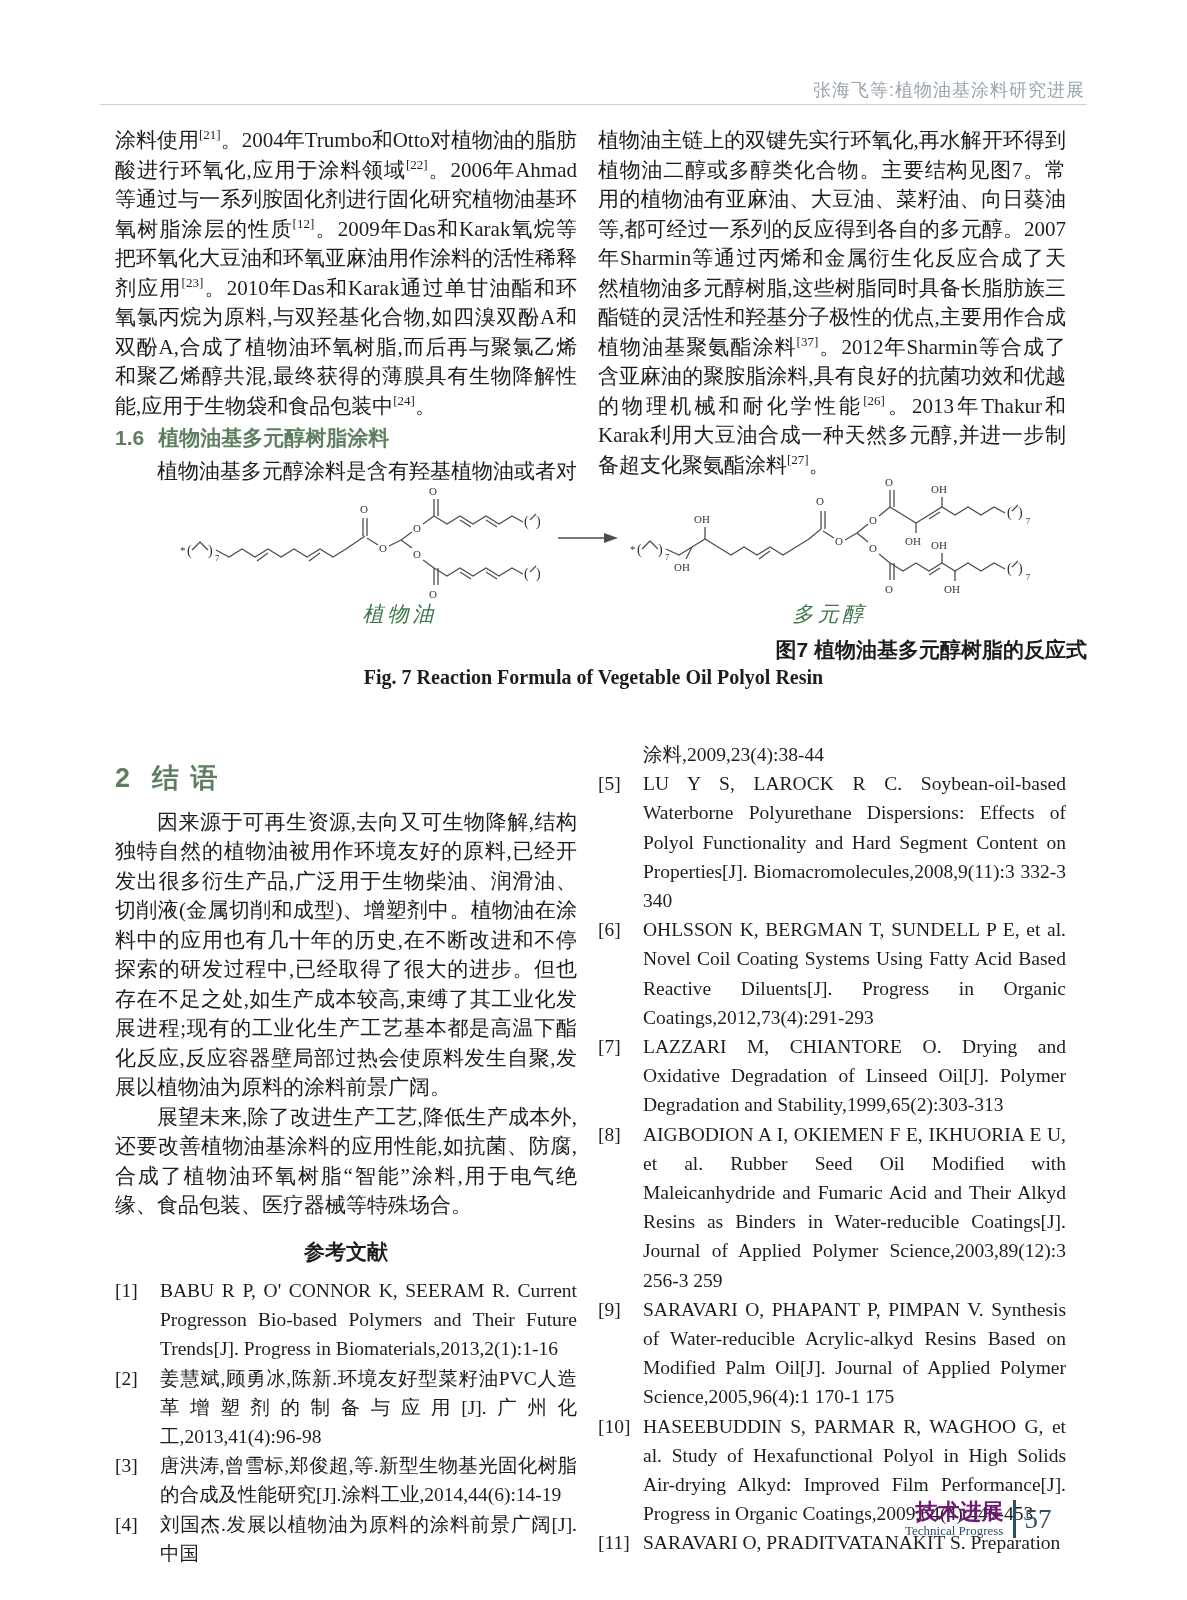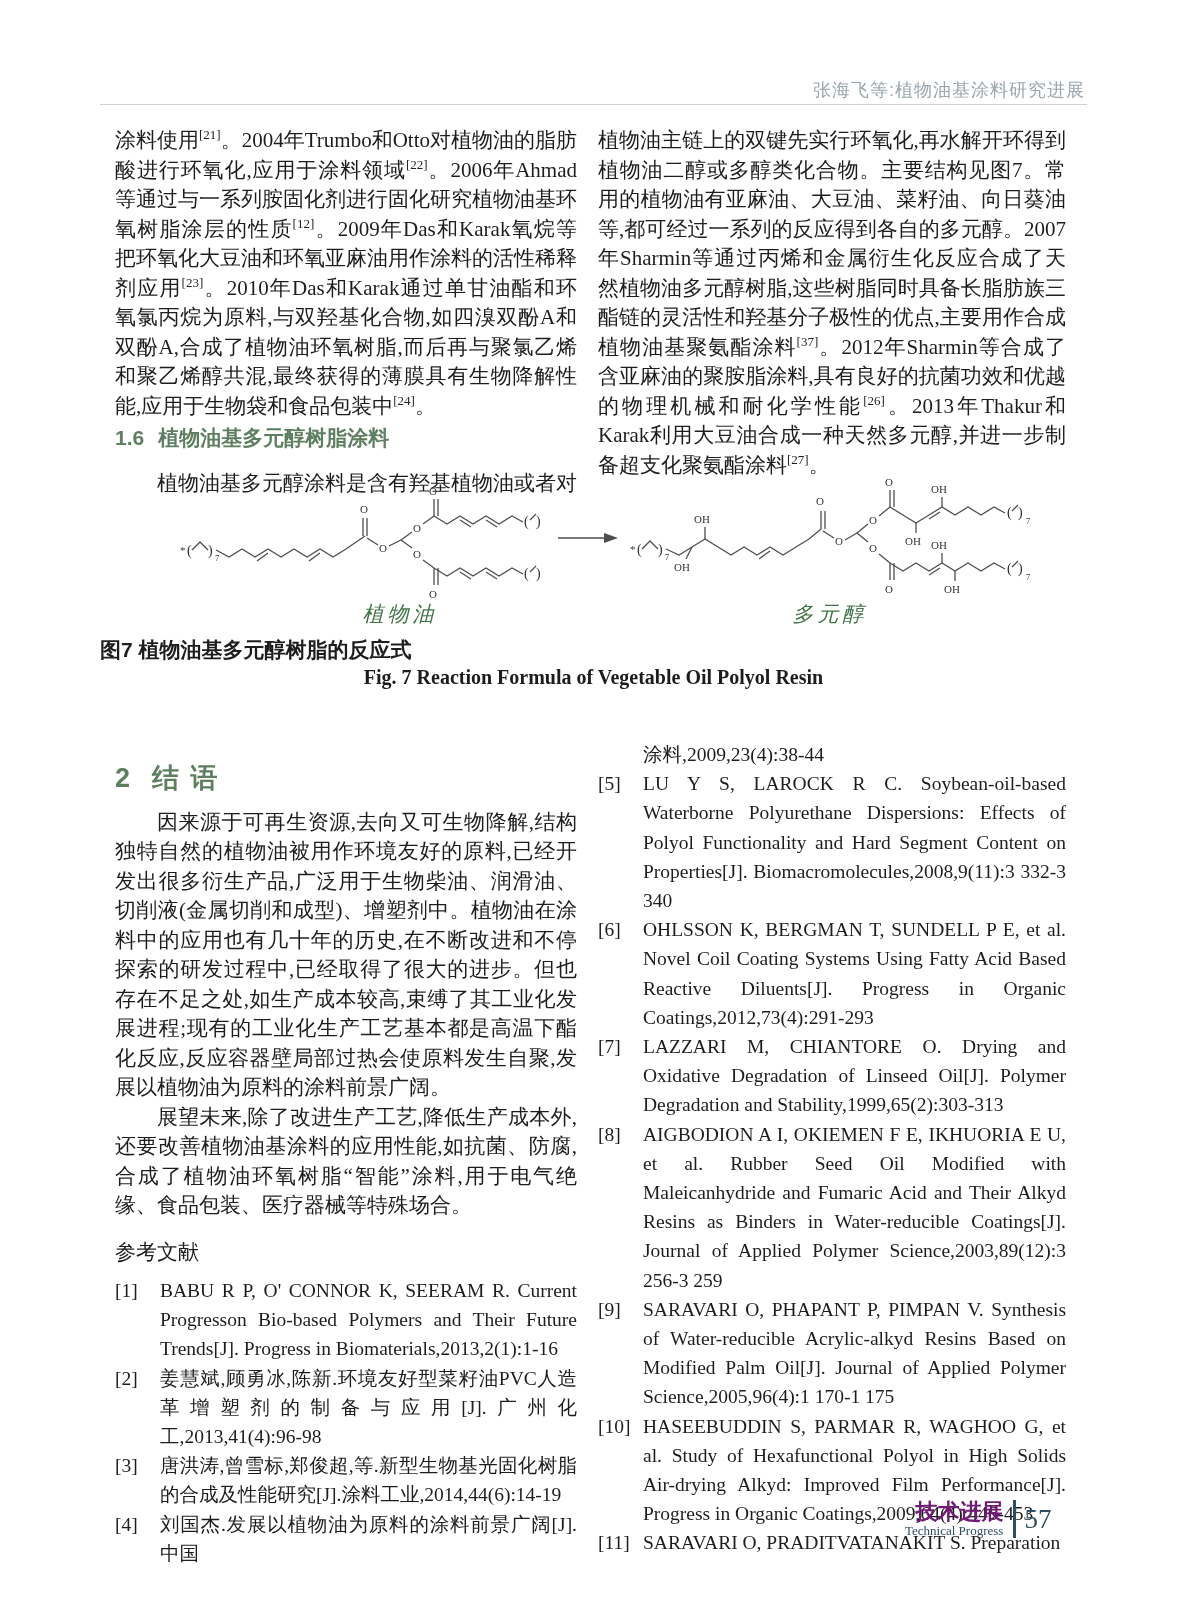--- a/index.html
+++ b/index.html
@@ -12,46 +12,46 @@
   .col{position:absolute;text-align:justify;font-size:21px;line-height:29.5px;}
   .col-left-top{left:115px;top:126px;width:462px;}
   .col-right-top{left:598px;top:126px;width:468px;}
   .col-left-bottom{left:115px;top:764px;width:462px;}
   .col-right-bottom{left:598px;top:740px;width:468px;}
 
   p.body-text{margin:0;}
   p.indent{text-indent:2em;}
   sup{font-size:0.62em;vertical-align:super;line-height:0;}
 
-  .subheading{margin:2px 0 16px 0;font-size:21px;font-weight:bold;color:#5d7f5f;
+  .subheading{margin:2px 0 4px 0;font-size:21px;font-weight:bold;color:#5d7f5f;
         font-family:"Liberation Sans","DejaVu Sans",sans-serif;text-align:left;}
   .subheading .sec-num{margin-right:14px;}
 
   .conclusion-heading{margin:0 0 14px 0;font-size:27px;font-weight:bold;color:#5d7f5f;
         font-family:"Liberation Sans","DejaVu Sans",sans-serif;text-align:left;letter-spacing:2px;}
   .conclusion-heading .sec-num{margin-right:20px;}
 
-  .refs-heading{margin:16px 0 10px 0;font-size:21px;font-weight:normal;
+  .refs-heading{margin:16px 0 10px 0;text-align:center;font-size:21px;font-weight:bold;
         font-family:"Liberation Sans","DejaVu Sans",sans-serif;}
   .ref{position:relative;margin:0;padding-left:45px;font-size:19.5px;line-height:29.2px;text-align:justify;}
   .ref .num{position:absolute;left:0;top:0;}
   .ref-cont{margin:0;padding-left:45px;font-size:19.5px;line-height:29.2px;}
 
   .figure{position:absolute;left:0;top:460px;width:1187px;height:240px;}
   .mol{position:absolute;}
   .mol path,.mol polyline{fill:none;stroke:#4e4e4e;stroke-width:1.3;}
   .mol text{fill:#333;font-family:"Liberation Serif","DejaVu Serif",serif;font-size:11px;}
   .mol text.paren{font-size:14px;}
   .mol text.sub{font-size:8.5px;}
   .arrow-svg{position:absolute;left:556px;top:70px;}
   .arrow-svg line{stroke:#4e4e4e;stroke-width:1.6;}
   .arrow-svg polygon{fill:#4e4e4e;}
   .mol-label{position:absolute;top:140px;width:140px;text-align:center;font-size:21px;
         font-style:italic;color:#3f7447;letter-spacing:4px;}
-  .caption-zh{position:absolute;top:176px;left:100px;right:100px;text-align:left;
+  .caption-zh{position:absolute;top:176px;left:100px;right:100px;text-align:right;
         font-size:21px;font-weight:bold;font-family:"Liberation Sans","DejaVu Sans",sans-serif;}
   .caption-en{position:absolute;top:206px;left:100px;right:100px;text-align:center;
         font-size:20px;font-weight:bold;font-family:"Liberation Serif","DejaVu Serif",serif;}
 
   .footer{position:absolute;left:905px;top:1500px;display:flex;align-items:center;}
   .footer .zh{font-size:22px;font-weight:bold;color:#701a75;
         font-family:"Liberation Sans","DejaVu Sans",sans-serif;line-height:22px;text-align:right;}
   .footer .en{font-size:13px;color:#2e4d66;font-family:"Liberation Serif","DejaVu Serif",serif;
         line-height:15px;text-align:right;}
   .footer .bar{width:3px;height:38px;background:#2e4d66;margin:0 8px 0 10px;}

